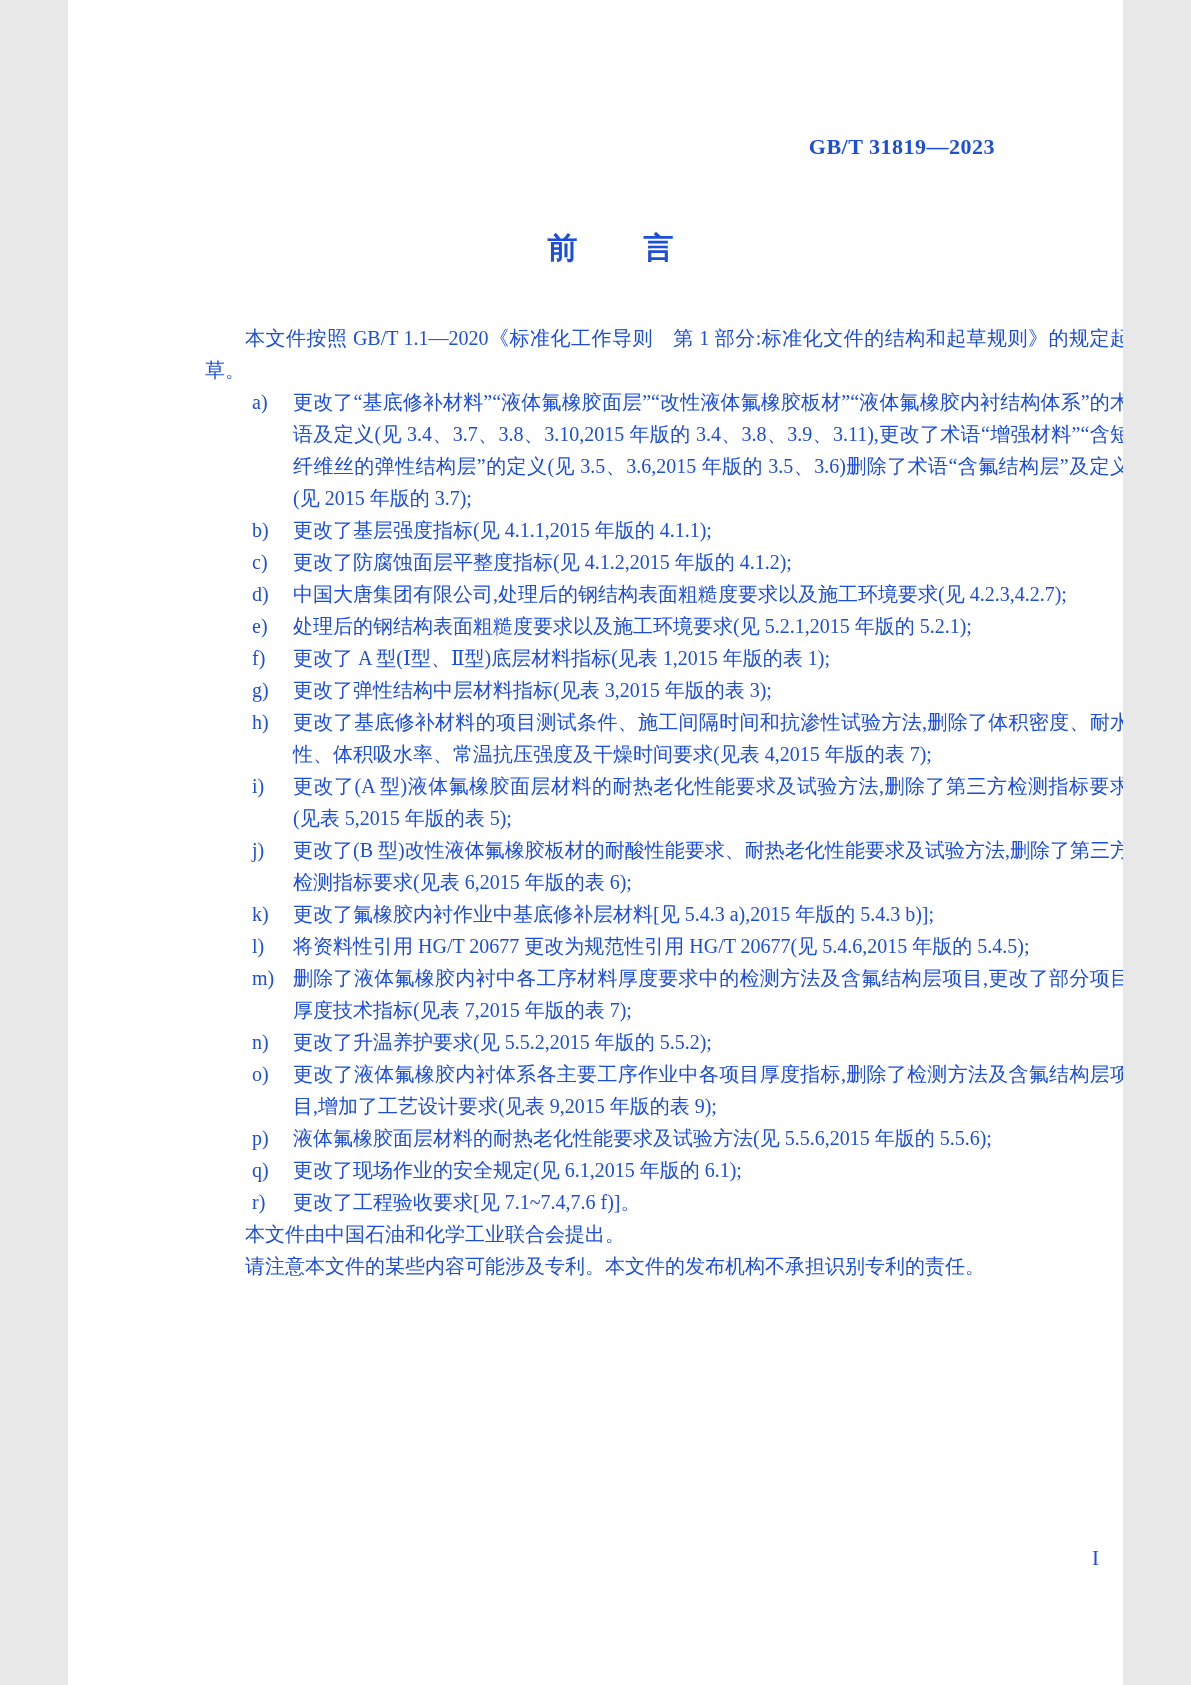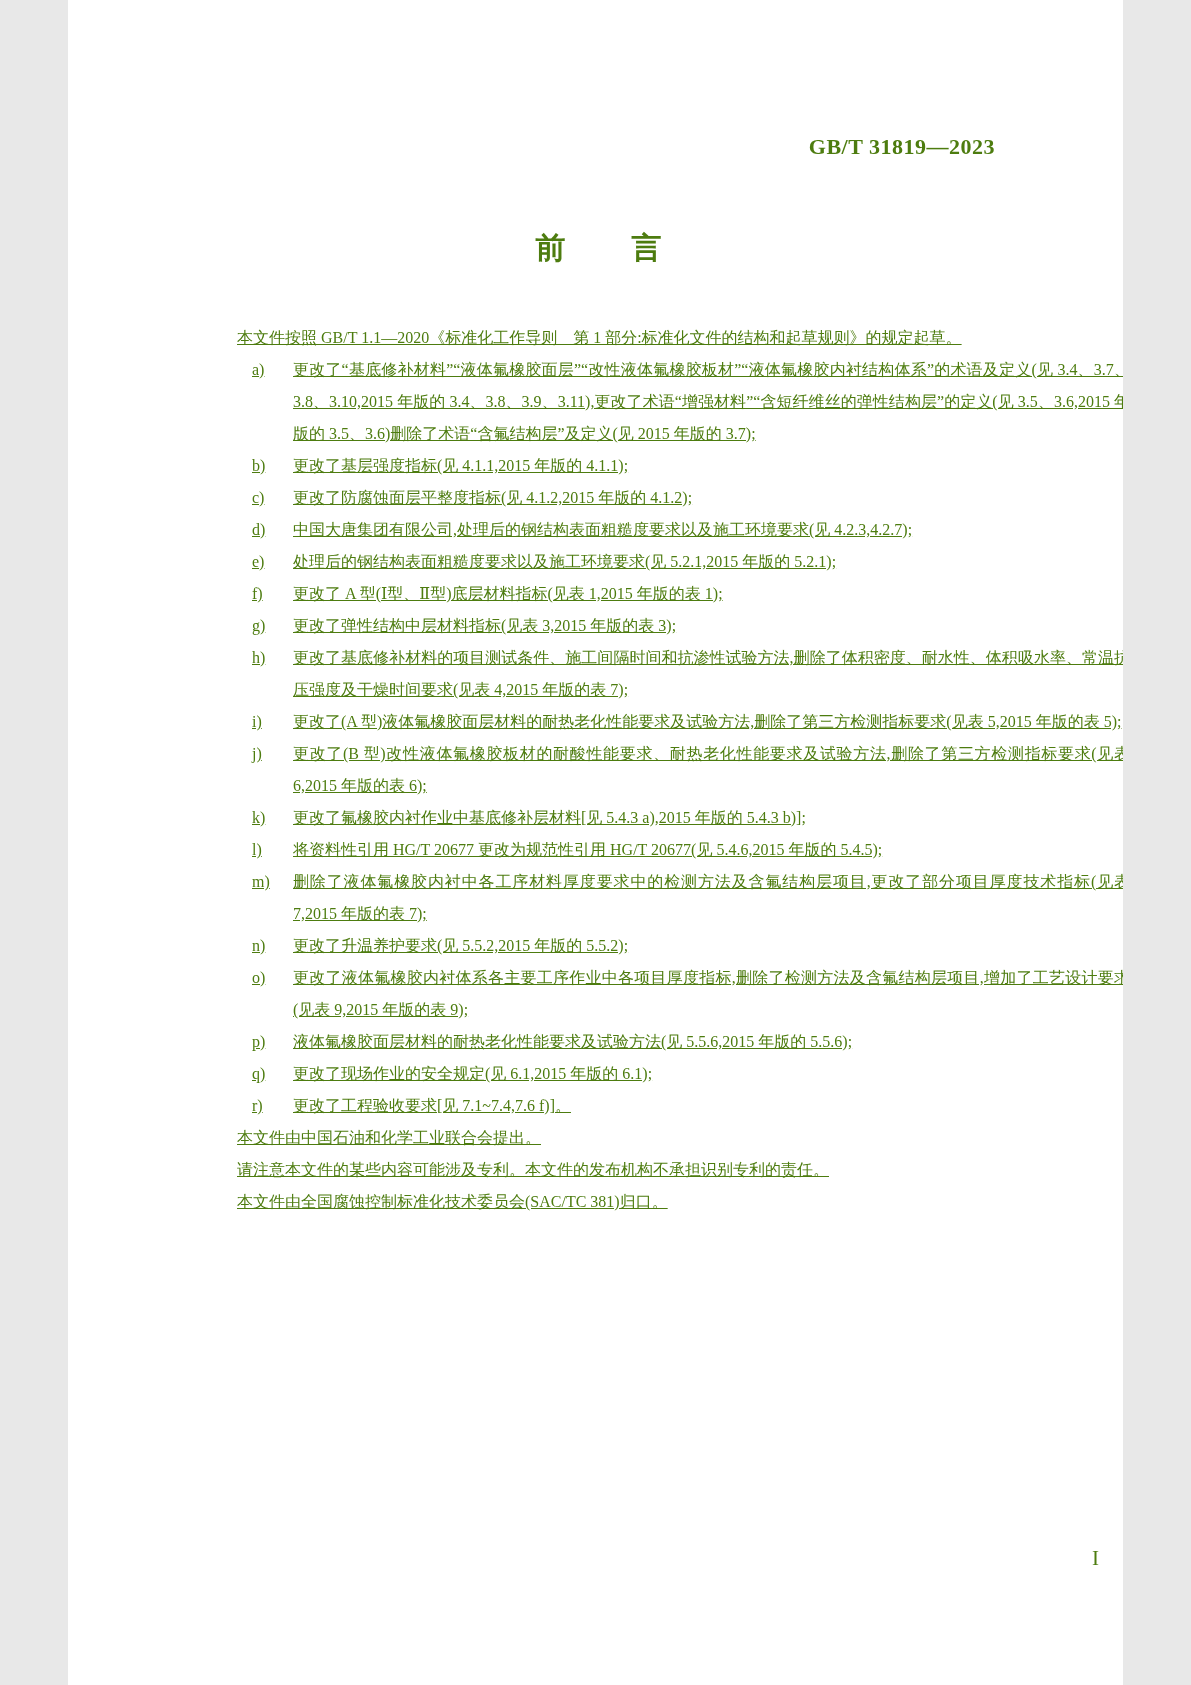--- a/index.html
+++ b/index.html
@@ -2,53 +2,52 @@
 <html><head>
 <meta charset="utf-8">
 <style>
   html, body { margin: 0; padding: 0; background: #e8e8e8; }
   .page {
     position: relative;
     width: 1055px;
     height: 1685px;
     background: #ffffff;
     font-family: "Liberation Serif", "DejaVu Serif", serif;
-    color: #4d7c0f;
+    color: #1d4ed8;
     overflow: hidden;
     margin: 0 auto;
   }
   .doc-number {
     position: absolute;
     top: 134px;
     right: 128px;
     font-size: 22px;
     font-weight: bold;
     letter-spacing: 0.5px;
     white-space: nowrap;
   }
   .page-title {
     position: absolute;
     top: 228px;
-    left: 4px;
+    left: 16px;
     width: 100%;
     text-align: center;
     font-size: 30px;
     font-weight: bold;
     font-family: "Liberation Sans", "DejaVu Sans", sans-serif;
     letter-spacing: 2px;
   }
   .content {
     position: absolute;
     left: 137px;
     top: 322px;
     width: 925px;
-    font-size: 16px;
+    font-size: 20px;
     line-height: 32px;
     text-align: justify;
-    text-decoration: underline;
   }
   .para {
     margin: 0;
     text-indent: 2em;
   }
   .change-list { margin: 0; padding: 0; }
   .change-item { display: flex; margin: 0; }
   .change-label {
     flex: 0 0 41px;
     margin-left: 47px;
@@ -145,19 +144,18 @@
         <span class="change-text">更改了现场作业的安全规定(见 6.1,2015 年版的 6.1);</span>
       </div>
       <div class="change-item">
         <span class="change-label">r)</span>
         <span class="change-text">更改了工程验收要求[见 7.1~7.4,7.6 f)]。</span>
       </div>
     </div>
 
     <p class="para">本文件由中国石油和化学工业联合会提出。</p>
     <p class="para">请注意本文件的某些内容可能涉及专利。本文件的发布机构不承担识别专利的责任。</p>
-    <p class="para">本文件由全国腐蚀控制标准化技术委员会(SAC/TC 381)归口。</p>
 
   </div>
 
   <div class="page-number">I</div>
 
 </div>
 
 </body></html>

